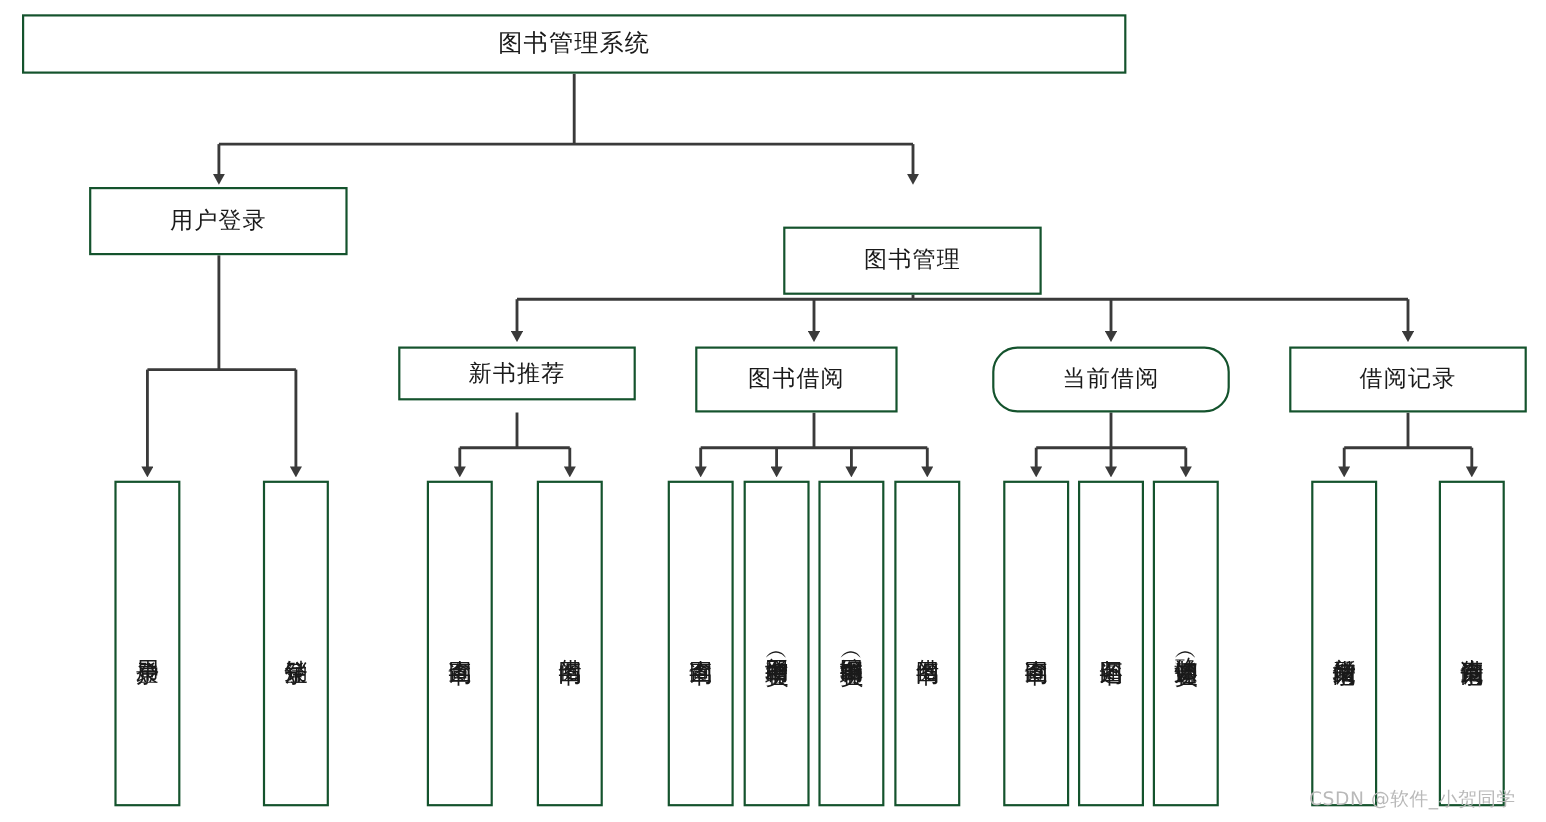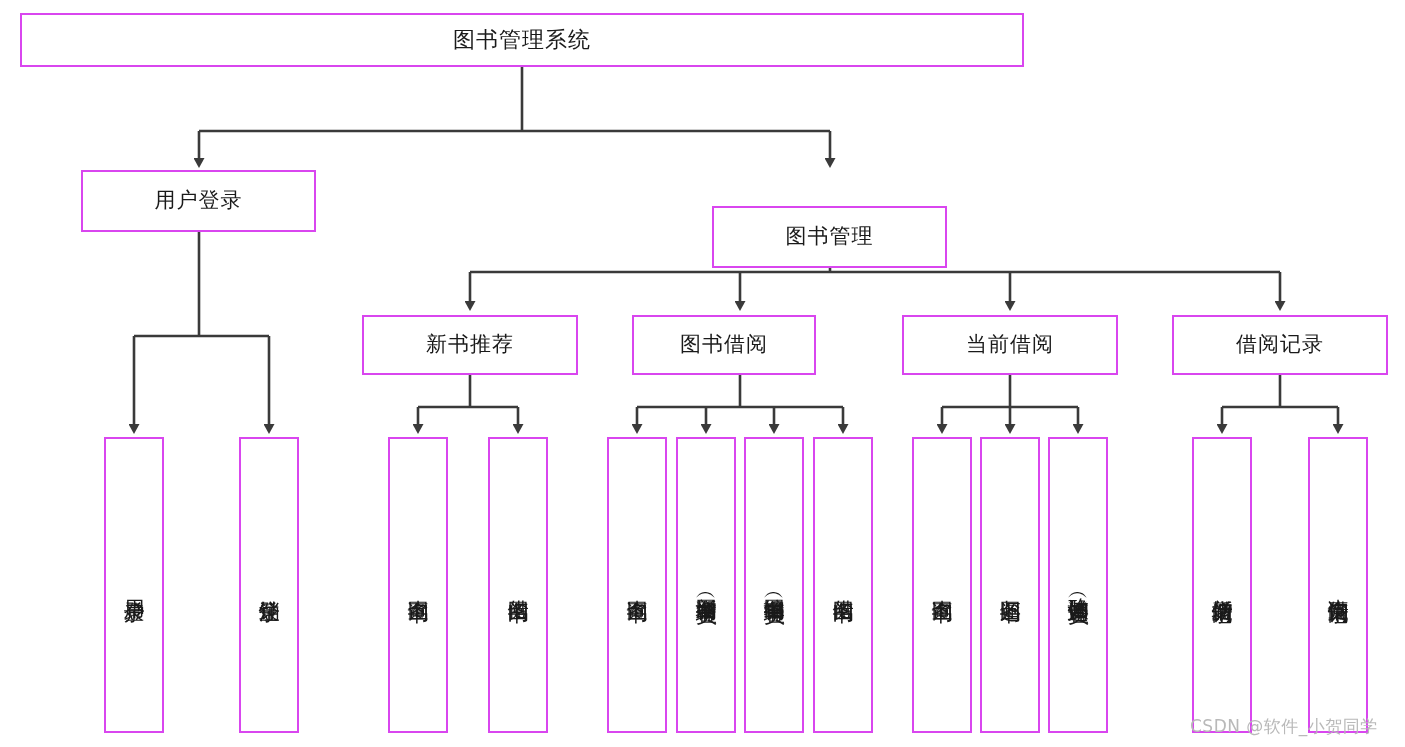--- a/index.html
+++ b/index.html
@@ -23,21 +23,21 @@
     left: 0;
     top: 0;
     width: 1405px;
     height: 747px;
     pointer-events: none;
   }
   .node {
     position: absolute;
     box-sizing: border-box;
     background: #ffffff;
-    border: 2px solid #d946ef;
+    border: 2px solid #14532d;
     display: flex;
     align-items: center;
     justify-content: center;
     color: #1a1a1a;
     text-align: center;
     z-index: 2;
   }
   .node.h {
     font-size: 21px;
     line-height: 1.2;
@@ -127,27 +127,27 @@
     <span>图书管理系统</span>
   </div>
 
   <div class="node h" style="left:81px; top:170px; width:235px; height:62px;">
     <span>用户登录</span>
   </div>
   <div class="node h" style="left:712px; top:170px; width:235px; height:62px;margin-top:36px;">
     <span>图书管理</span>
   </div>
 
-  <div class="node h" style="left:362px; top:315px; width:216px; height:60px;">
+  <div class="node h" style="left:362px; top:315px; width:216px; height:49px;">
     <span>新书推荐</span>
   </div>
   <div class="node h" style="left:632px; top:315px; width:184px; height:60px;">
     <span>图书借阅</span>
   </div>
-  <div class="node h" style="left:902px; top:315px; width:216px; height:60px;">
+  <div class="node h" style="left:902px; top:315px; width:216px; height:60px;border-radius:23px;">
     <span>当前借阅</span>
   </div>
   <div class="node h" style="left:1172px; top:315px; width:216px; height:60px;">
     <span>借阅记录</span>
   </div>
 
   <div class="node v" style="left:104px; top:437px; width:60px; height:296px;">
     <span class="vtext">用户登录</span>
   </div>
   <div class="node v" style="left:239px; top:437px; width:60px; height:296px;">

